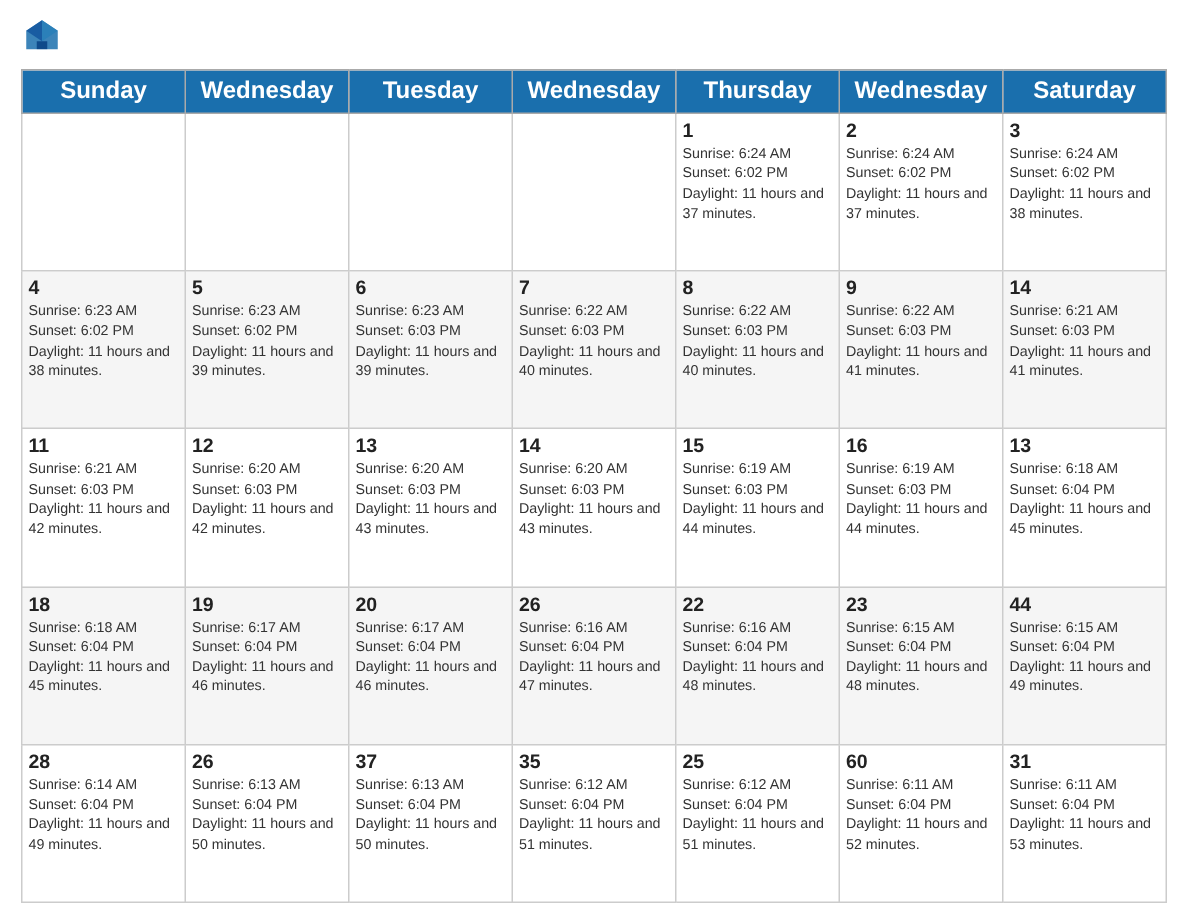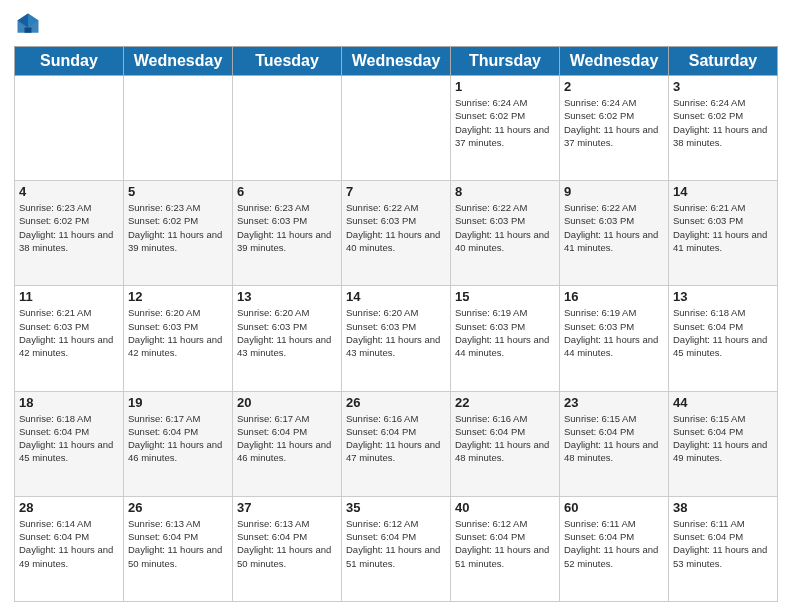--- a/index.html
+++ b/index.html
@@ -337,35 +337,35 @@
 and 50 minutes.</div>
           </td>
           <td>
             <span class="day-number">35</span>
             <div class="day-info">Sunrise: 6:12 AM
 Sunset: 6:04 PM
 Daylight: 11 hours
 and 51 minutes.</div>
           </td>
           <td>
-            <span class="day-number">40</span>
+            <span class="day-number">25</span>
             <div class="day-info">Sunrise: 6:12 AM
 Sunset: 6:04 PM
 Daylight: 11 hours
 and 51 minutes.</div>
           </td>
           <td>
             <span class="day-number">60</span>
             <div class="day-info">Sunrise: 6:11 AM
 Sunset: 6:04 PM
 Daylight: 11 hours
 and 52 minutes.</div>
           </td>
           <td>
-            <span class="day-number">38</span>
+            <span class="day-number">31</span>
             <div class="day-info">Sunrise: 6:11 AM
 Sunset: 6:04 PM
 Daylight: 11 hours
 and 53 minutes.</div>
           </td>
         </tr>
       </tbody>
   </table>
 </div>
 

